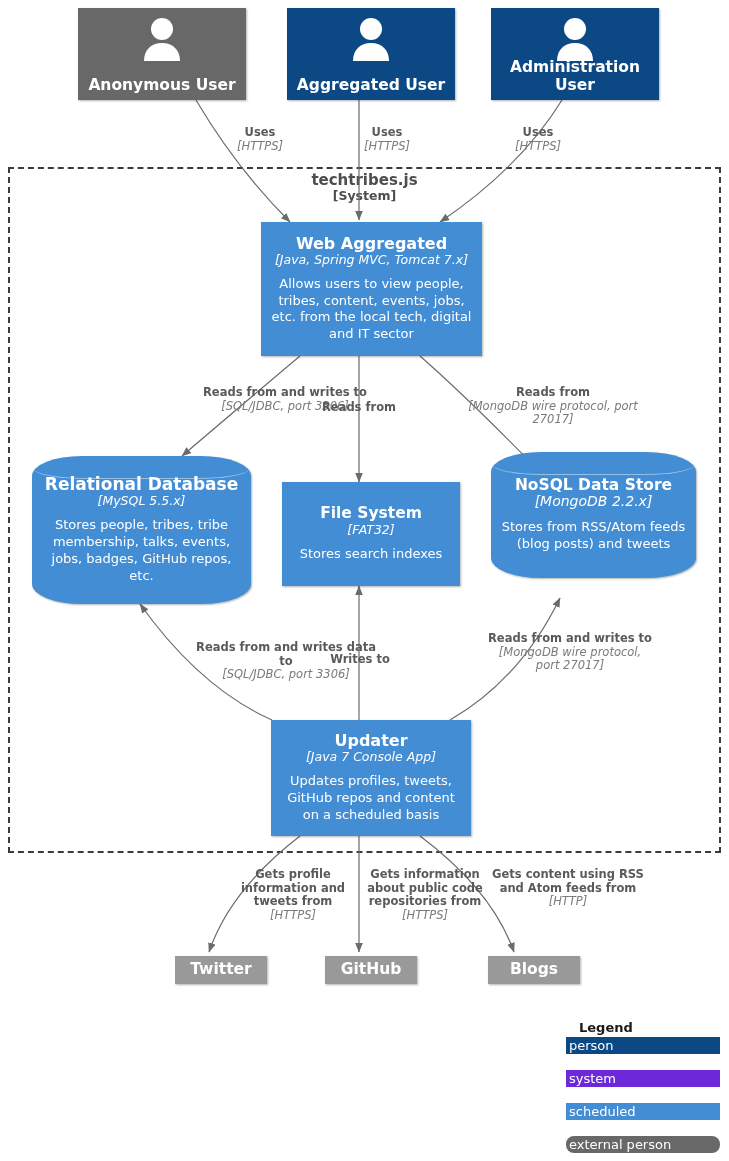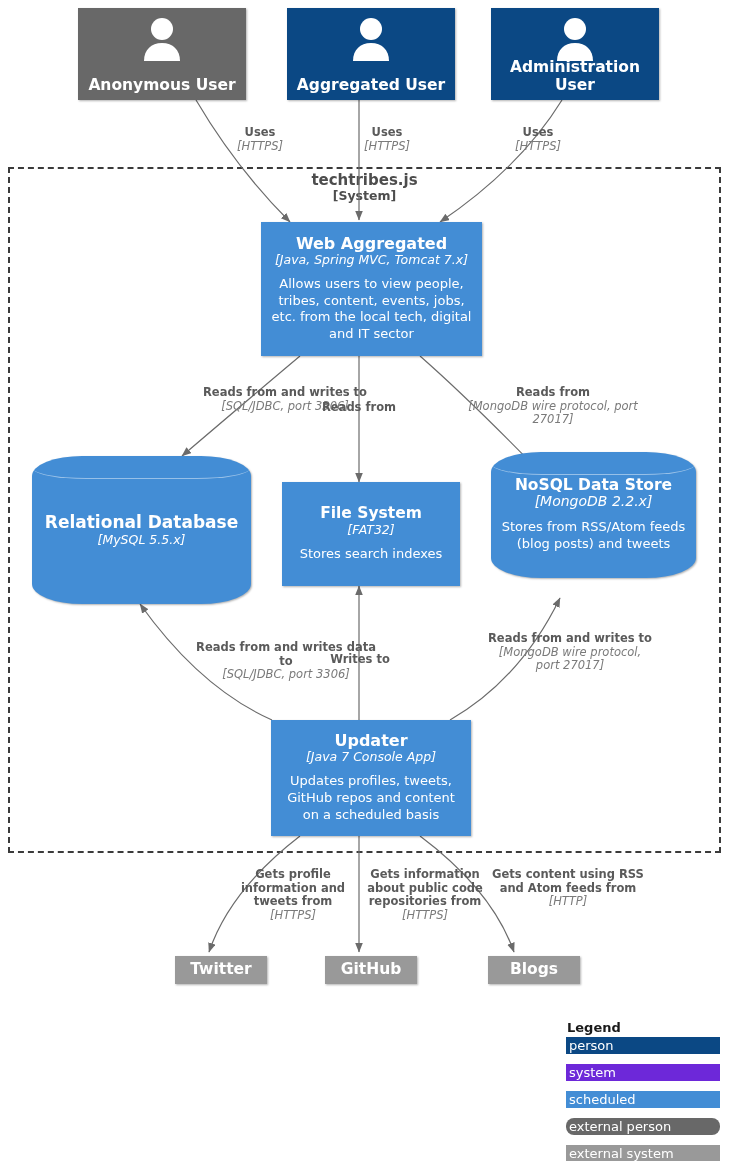--- a/index.html
+++ b/index.html
@@ -116,30 +116,30 @@
   .edge-label .tech { font-size: 11.5px; font-style: italic; color: #7a7a7a; }
 
   
   #legend {
     position: absolute;
     left: 566px; top: 1020px;
     width: 154px;
   }
   #legend .legend-title {
     font-size: 13px; font-weight: bold; color: #1a1a1a;
-    margin-bottom: 2px; padding-left: 1px;
+    margin-bottom: 2px; padding-left: 1px; margin-left: 12px;
   }
   .legend-row {
     height: 17px;
     display: flex;
     align-items: center;
     color: #ffffff;
     font-size: 13px;
     padding-left: 3px;
-    margin-bottom: 10px;
+    margin-bottom: 16px;
   }
 </style>
 </head>
 <body>
 
 <div id="canvas">
 
   <div id="boundary"></div>
   <div id="boundary-title">
     <div class="t1">techtribes.js</div>
@@ -223,20 +223,21 @@
     <div class="lbl">Reads from</div>
   </div>
   <div class="edge-label" style="left:468px; top:386px; width:170px;">
     <div class="lbl">Reads from</div>
     <div class="tech">[MongoDB wire protocol, port 27017]</div>
   </div>
 
   <div class="node cyl" style="left:20px; top:456px; width:219px; height:148px;">
     <div class="name" style="font-size:17px;">Relational Database</div>
     <div class="tech" style="font-size:12.5px;">[MySQL 5.5.x]</div>
+    <div class="desc" style="font-size:13px; max-width:198px;">Stores people, tribes, tribe membership, talks, events, jobs, badges, GitHub repos, etc.</div>
   </div>
 
   <div class="node container-box" style="left:270px; top:482px; width:178px; height:104px;">
     <div class="name" style="font-size:15.5px;">File System</div>
     <div class="tech" style="font-size:12.5px;">[FAT32]</div>
     <div class="desc" style="font-size:13px; max-width:170px;">Stores search indexes</div>
   </div>
 
   <div class="node cyl" style="left:479px; top:452px; width:205px; height:126px;align-items:center;">
     <div class="name" style="font-size:15.5px;">NoSQL Data Store</div>

